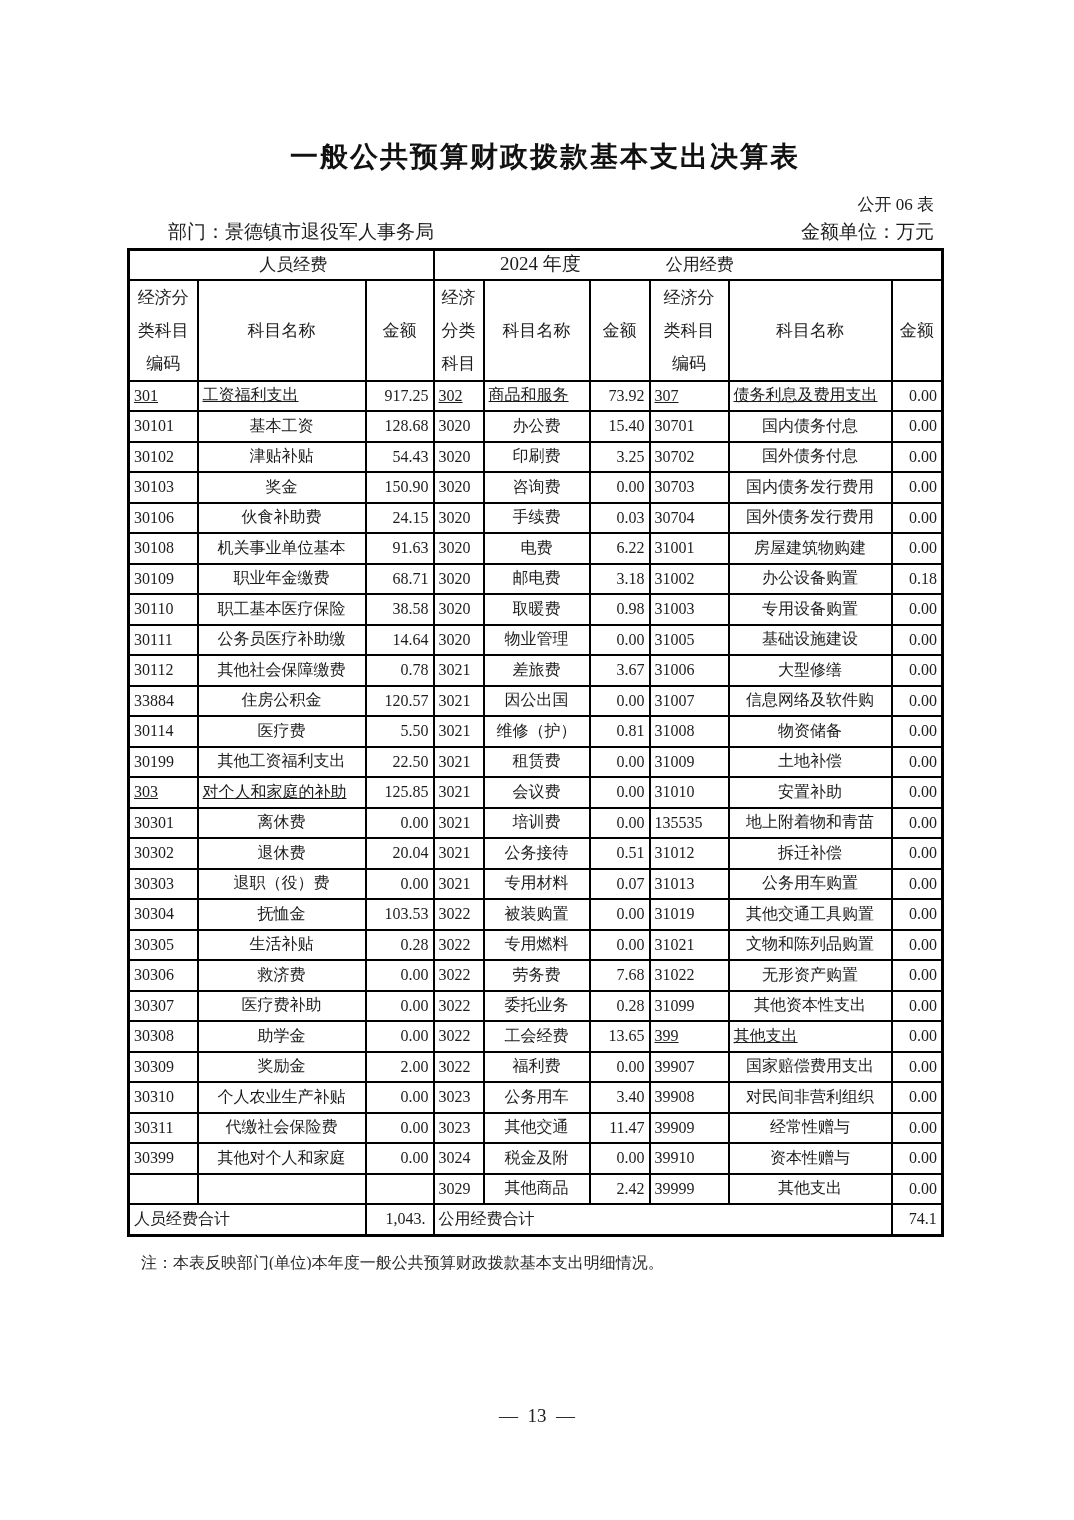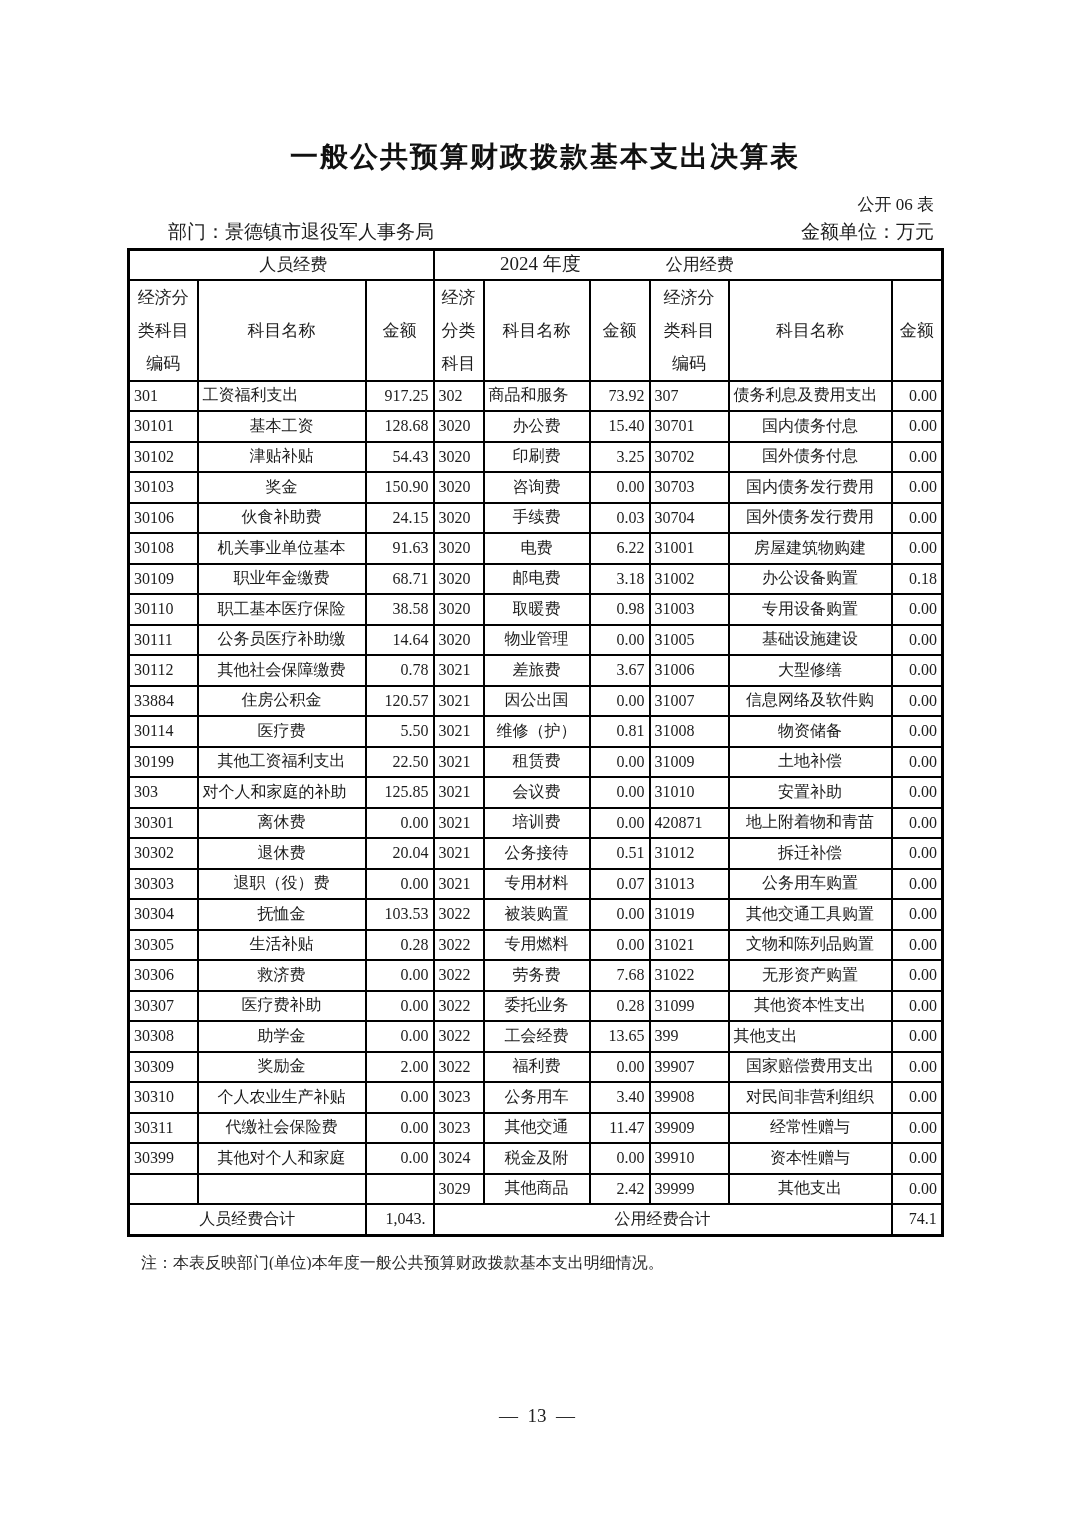--- a/index.html
+++ b/index.html
@@ -49,23 +49,23 @@
   tr.group-row th{text-align:center;font-size:17px;padding-left:28px;}
   tr.colhead-row{height:82px;}
   tr.colhead-row th{
     text-align:center;font-size:17px;
     white-space:pre-line;line-height:33px;
   }
   tbody.data tr{height:30.5px;}
   td.code{text-align:left;padding-left:7px;}
   td.name{text-align:center;}
   td.amt{text-align:right;padding-right:6px;}
-  td.cat{font-weight:bold;text-align:left;padding-left:7px;}
+  td.cat{font-weight:bold;text-align:left;padding-left:7px;text-decoration:underline;}
   tr.total-row{height:31px;}
-  tr.total-row td.lbl{text-align:center;margin-top:44px;}
+  tr.total-row td.lbl{text-align:left;margin-top:44px;}
   tr.total-row td.tamt{text-align:center;padding-left:16px;}
   .footnote{
     position:absolute;top:1253px;left:141px;width:820px;
     font-size:16px;height:17px;overflow:hidden;
     color:#2a2a2a;
   }
   .page-number{
     position:absolute;top:1405px;left:0;width:100%;
     text-align:center;font-size:19px;white-space:pre;
     color:#222;
@@ -276,21 +276,21 @@
           <td class="name">安置补助</td>
           <td class="amt">0.00</td>
         </tr>
         <tr>
           <td class="code">30301</td>
           <td class="name">离休费</td>
           <td class="amt">0.00</td>
           <td class="code">3021</td>
           <td class="name">培训费</td>
           <td class="amt">0.00</td>
-          <td class="code">420871</td>
+          <td class="code">135535</td>
           <td class="name">地上附着物和青苗</td>
           <td class="amt">0.00</td>
         </tr>
         <tr>
           <td class="code">30302</td>
           <td class="name">退休费</td>
           <td class="amt">20.04</td>
           <td class="code">3021</td>
           <td class="name">公务接待</td>
           <td class="amt">0.51</td>

